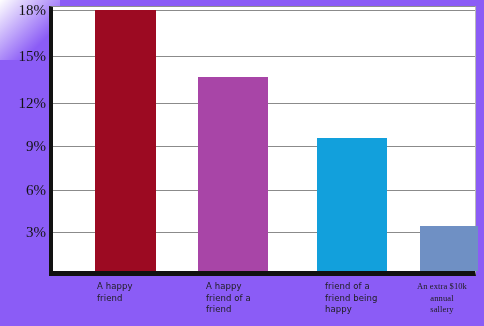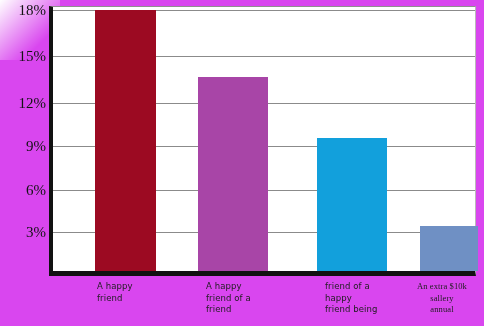--- a/index.html
+++ b/index.html
@@ -11,21 +11,21 @@
     height: 326px;
     overflow: hidden;
     background: #f3f4e8;
     font-family: "Liberation Sans", sans-serif;
   }
 
   #chart-root {
     position: relative;
     width: 484px;
     height: 326px;
-    background: #d946ef;
+    background: #8b5cf6;
     box-sizing: border-box;
   }
 
   
   #paper-sheen {
     position: absolute;
     left: 0; top: 0;
     width: 60px; height: 60px;
     background: linear-gradient(135deg, #ffffff 0%, rgba(255,255,255,0) 70%);
     pointer-events: none;
@@ -146,23 +146,23 @@
         <div>A happy</div>
         <div>friend</div>
       </div>
     <div class="cat-label" style="left:206px; width:90px; text-align:left;">
         <div>A happy</div>
         <div>friend of a</div>
         <div>friend</div>
       </div>
     <div class="cat-label" style="left:325px; width:80px; text-align:left;">
         <div>friend of a</div>
+        <div>friend being</div>
         <div>happy</div>
-        <div>friend being</div>
       </div>
     <div class="cat-label" style="left:400px; width:84px; text-align:center;font-family:Liberation Serif, serif;">
         <div>An extra $10k</div>
+        <div>annual</div>
         <div>sallery</div>
-        <div>annual</div>
       </div>
   </div>
 
 </div>
 
 </body></html>

